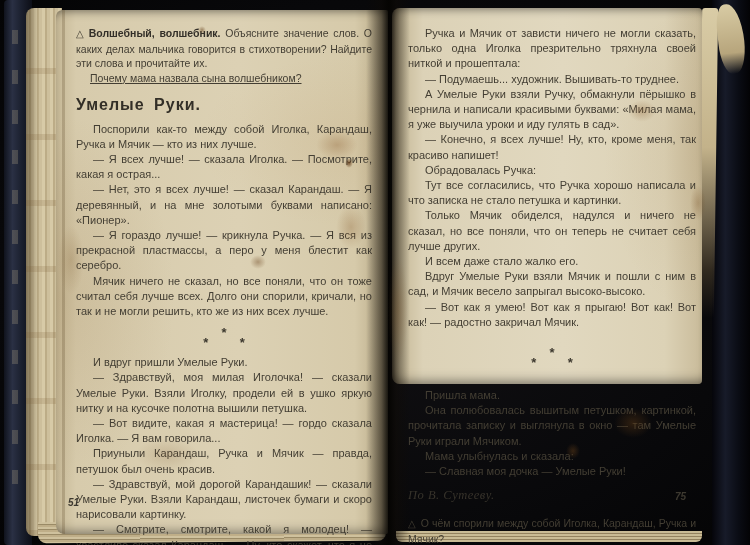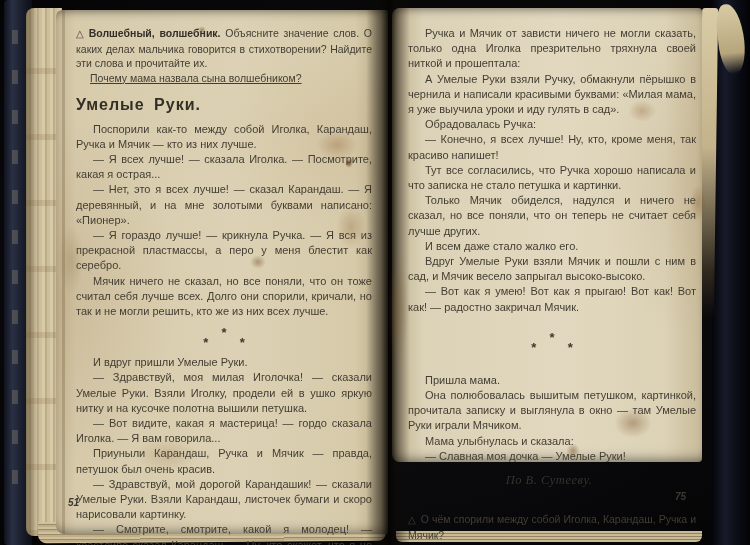--- a/index.html
+++ b/index.html
@@ -34,21 +34,21 @@
   
   .page{position:absolute;z-index:2;}
   .page-left{left:56px;top:10px;width:332px;height:524px;border-radius:6px 2px 2px 8px;
     background:
       radial-gradient(ellipse 200px 120px at 85% 25%,rgba(185,150,100,.14),rgba(0,0,0,0) 70%),
       radial-gradient(ellipse 160px 260px at 2% 55%,rgba(150,120,75,.18),rgba(0,0,0,0) 70%),
       linear-gradient(90deg,#c5b795 0%,#d7cbac 6%,#dcd1b4 55%,#d6caaa 90%,#b5a683 100%);
     box-shadow:inset 0 8px 10px -7px rgba(0,0,0,.5),inset 0 -10px 12px -8px rgba(0,0,0,.45);}
   .page-left:before{content:"";position:absolute;left:6px;top:0;width:3px;height:100%;
     background:rgba(90,70,40,.25);}
-  .page-right{left:392px;top:8px;width:310px;height:454px;border-radius:8px 4px 4px 8px;
+  .page-right{left:392px;top:8px;width:310px;height:376px;border-radius:8px 4px 4px 8px;
     background:
       radial-gradient(ellipse 140px 220px at 100% 40%,rgba(160,130,85,.15),rgba(0,0,0,0) 70%),
       linear-gradient(90deg,#9f9172 0%,#c6b998 2.5%,#dcd2b7 10%,#e1d8bf 55%,#dcd2b6 88%,#c9bb9a 100%);
     box-shadow:inset 0 8px 10px -7px rgba(0,0,0,.5),inset 0 -10px 12px -8px rgba(0,0,0,.5);}
   .gutter{position:absolute;left:366px;top:0;width:44px;height:545px;z-index:3;pointer-events:none;
     background:linear-gradient(90deg,rgba(0,0,0,0) 0%,rgba(12,9,5,.55) 35%,rgba(5,4,2,.92) 52%,rgba(15,11,6,.5) 68%,rgba(0,0,0,0) 100%);}
   
   .stain{position:absolute;border-radius:50%;pointer-events:none;z-index:4;}
   
   .page-body{position:absolute;color:#433e33;font-size:11px;line-height:15.2px;}
@@ -60,22 +60,22 @@
   .qblock{text-align:justify;}
   .qline{text-indent:14px;text-decoration:underline;}
   .tri{display:inline-block;margin-right:5px;font-size:10px;}
   b{color:#332f28;}
   h1{margin:12px 0 9px;text-align:left;font-size:16px;letter-spacing:1px;color:#332f27;
      font-weight:bold;word-spacing:4px;}
   .sep{text-align:center;margin:9px 0 7px;font-weight:bold;color:#3c382e;font-size:13px;}
   .sep span{display:block;line-height:10px;}
   .sep .row2{letter-spacing:14px;padding-left:14px;}
   .sep-wide{margin:18px 0 20px;}
-  .attribution{text-align:center;font-family:"Liberation Serif",serif;font-style:italic;
-     font-size:12.5px;color:#37332b;margin:9px 6px 24px 0;letter-spacing:.5px;}
+  .attribution{text-align:left;font-family:"Liberation Serif",serif;font-style:italic;
+     font-size:12.5px;color:#37332b;margin:9px 6px 13px 0;letter-spacing:.5px;}
   .pagenum{position:absolute;font-size:10px;font-weight:bold;font-style:italic;color:#3d3930;}
   .pn-left{left:12px;top:487px;}
   .pn-right{right:16px;top:483px;}
 </style>
 </head>
 <body>
 
 <div class="scene">
 
   <div class="cover-left"></div>
@@ -112,23 +112,24 @@
       <p class="para">— Здравствуй, мой дорогой Карандашик! — сказали Умелые Руки. Взяли Карандаш, листочек бумаги и скоро нарисовали картинку.</p>
       <p class="para">— Смотрите, смотрите, какой я молодец! — хвастливо сказал Карандаш. — Ну, кто скажет, что я не художник!</p>
     </div>
     <div class="pagenum pn-left">51</div>
   </div>
 
   <div class="page page-right">
     <div class="page-body body-right">
 
       <p class="para">Ручка и Мячик от зависти ничего не могли сказать, только одна Иголка презрительно тряхнула своей ниткой и прошептала:</p>
+      <p class="para">— Подумаешь... художник. Вышивать-то труднее.</p>
       <p class="para">А Умелые Руки взяли Ручку, обмакнули пёрышко в чернила и написали красивыми буквами: «Милая мама, я уже выучила уроки и иду гулять в сад».</p>
+      <p class="para">— Конечно, я всех лучше! Ну, кто, кроме меня, так красиво напишет!</p>
       <p class="para">Обрадовалась Ручка:</p>
-      <p class="para">— Конечно, я всех лучше! Ну, кто, кроме меня, так красиво напишет!</p>
       <p class="para">Тут все согласились, что Ручка хорошо написала и что записка не стало петушка и картинки.</p>
       <p class="para">Только Мячик обиделся, надулся и ничего не сказал, но все поняли, что он теперь не считает себя лучше других.</p>
       <p class="para">И всем даже стало жалко его.</p>
       <p class="para">Вдруг Умелые Руки взяли Мячик и пошли с ним в сад, и Мячик весело запрыгал высоко-высоко.</p>
       <p class="para">— Вот как я умею! Вот как я прыгаю! Вот как! Вот как! — радостно закричал Мячик.</p>
 
       <div class="sep sep-wide">
         <span>*</span>
         <span class="row2">* *</span>
       </div>

